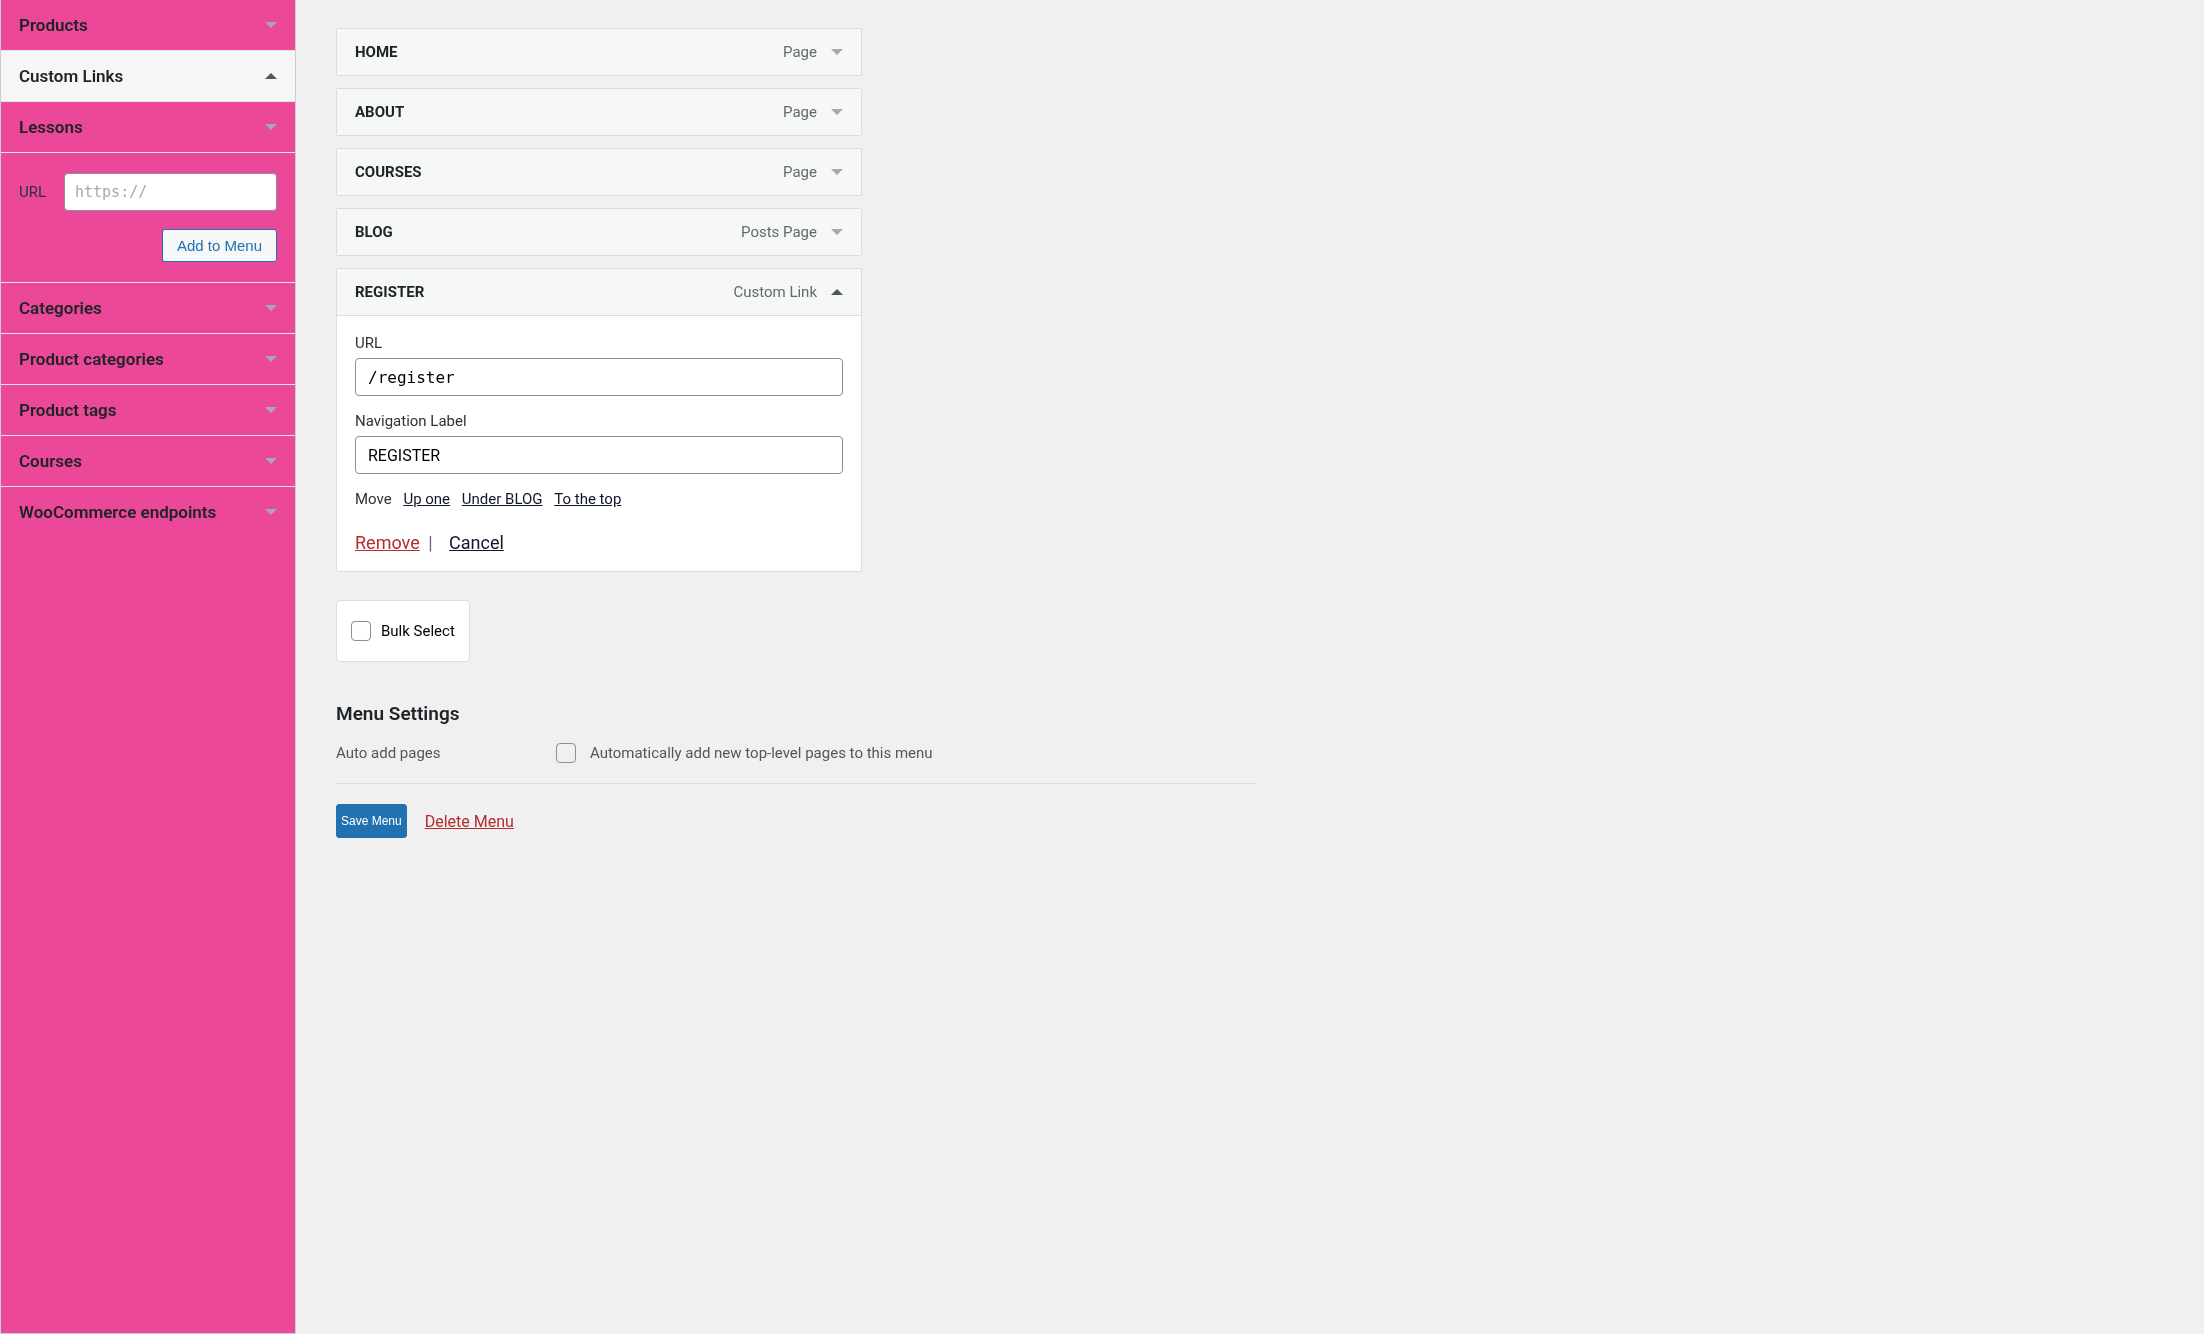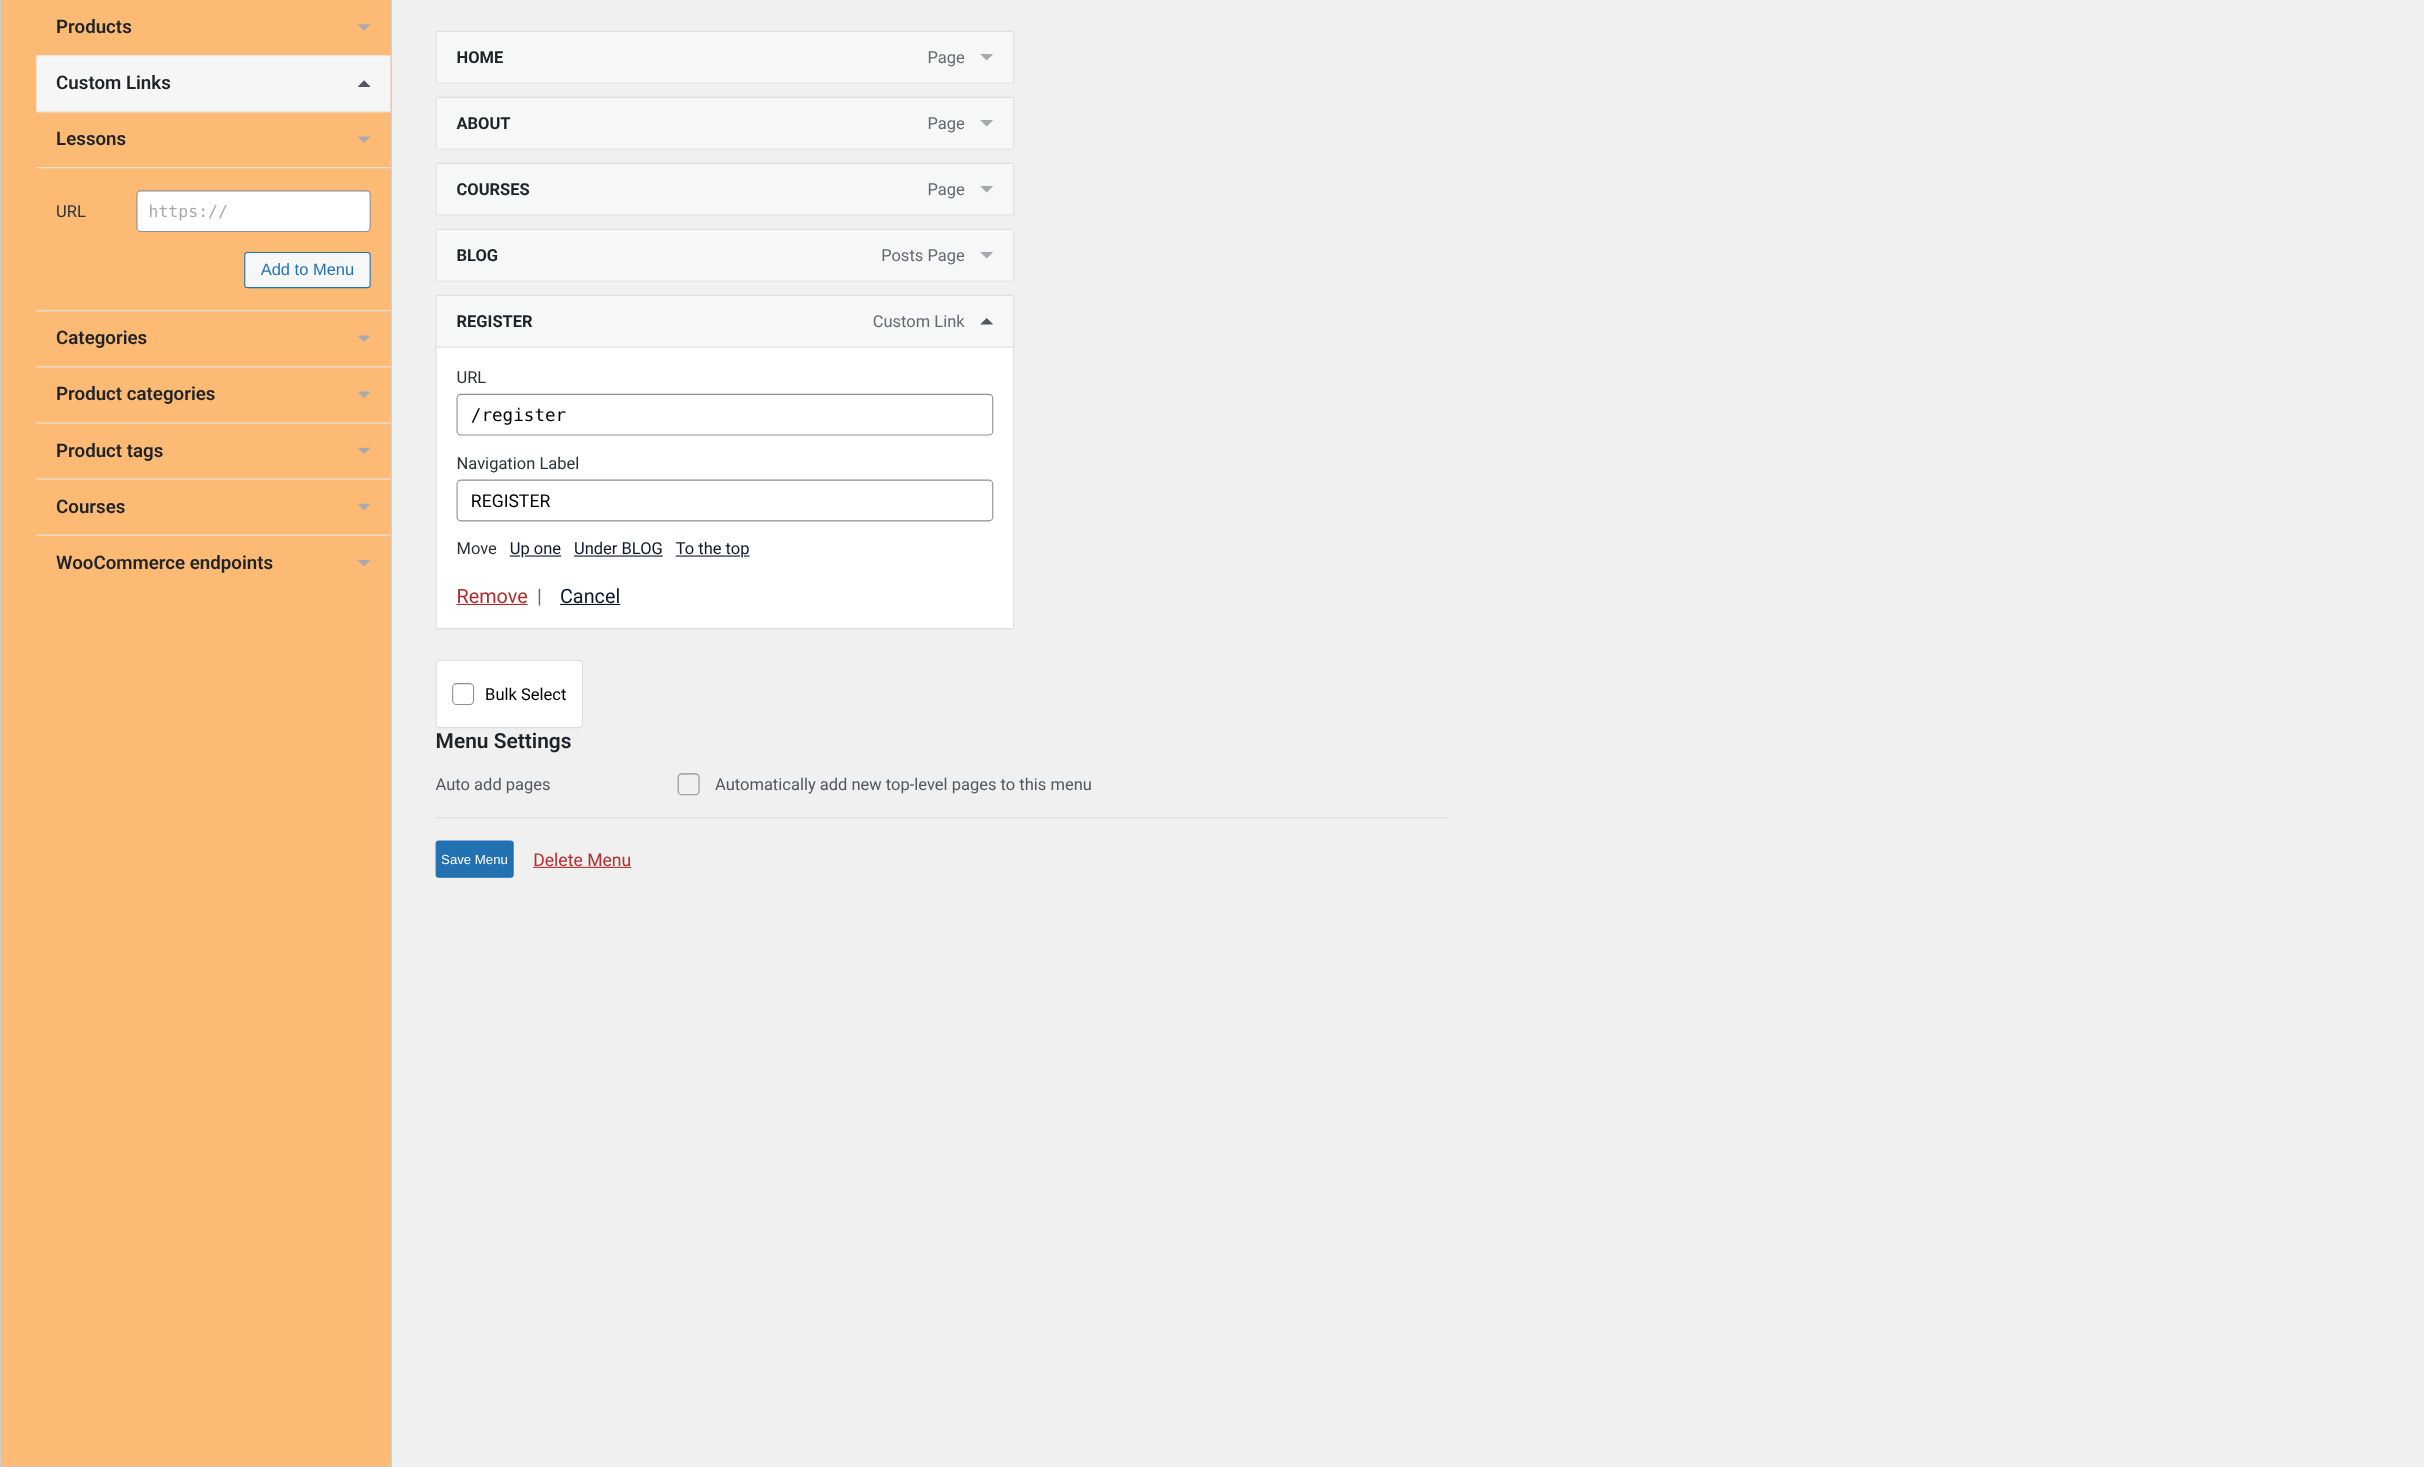--- a/index.html
+++ b/index.html
@@ -7,25 +7,24 @@
       padding: 0;
       box-sizing: border-box;
     }
     body {
       font-family: -apple-system, BlinkMacSystemFont, "Segoe UI", Roboto, sans-serif;
       background: #f0f0f1;
       display: flex;
       min-height: 100vh;
     }
     .sidebar {
-      width: 356px;
-      background: #fdba74;
+      width: 296px;
+      background: #ec4899;
       border: 1px solid #ccc;
       border-top: none;
-      padding-left: 32px;
     }
     .sidebar-item {
       border-bottom: 1px solid #e5e5e5;
       padding: 15px 18px;
       display: flex;
       justify-content: space-between;
       align-items: center;
       cursor: pointer;
     }
     .sidebar-item.open {
@@ -179,20 +178,21 @@
       font-size: 15px;
       gap: 10px;
     }
     .checkbox-box {
       width: 20px;
       height: 20px;
       border: 1px solid #8c8f94;
       border-radius: 4px;
     }
     .menu-settings {
+      margin-top: 40px;
       padding-top: 0;
     }
     .menu-settings-title {
       font-size: 19px;
       font-weight: 600;
       color: #1d2327;
       margin-bottom: 18px;
     }
     .settings-row {
       display: flex;

